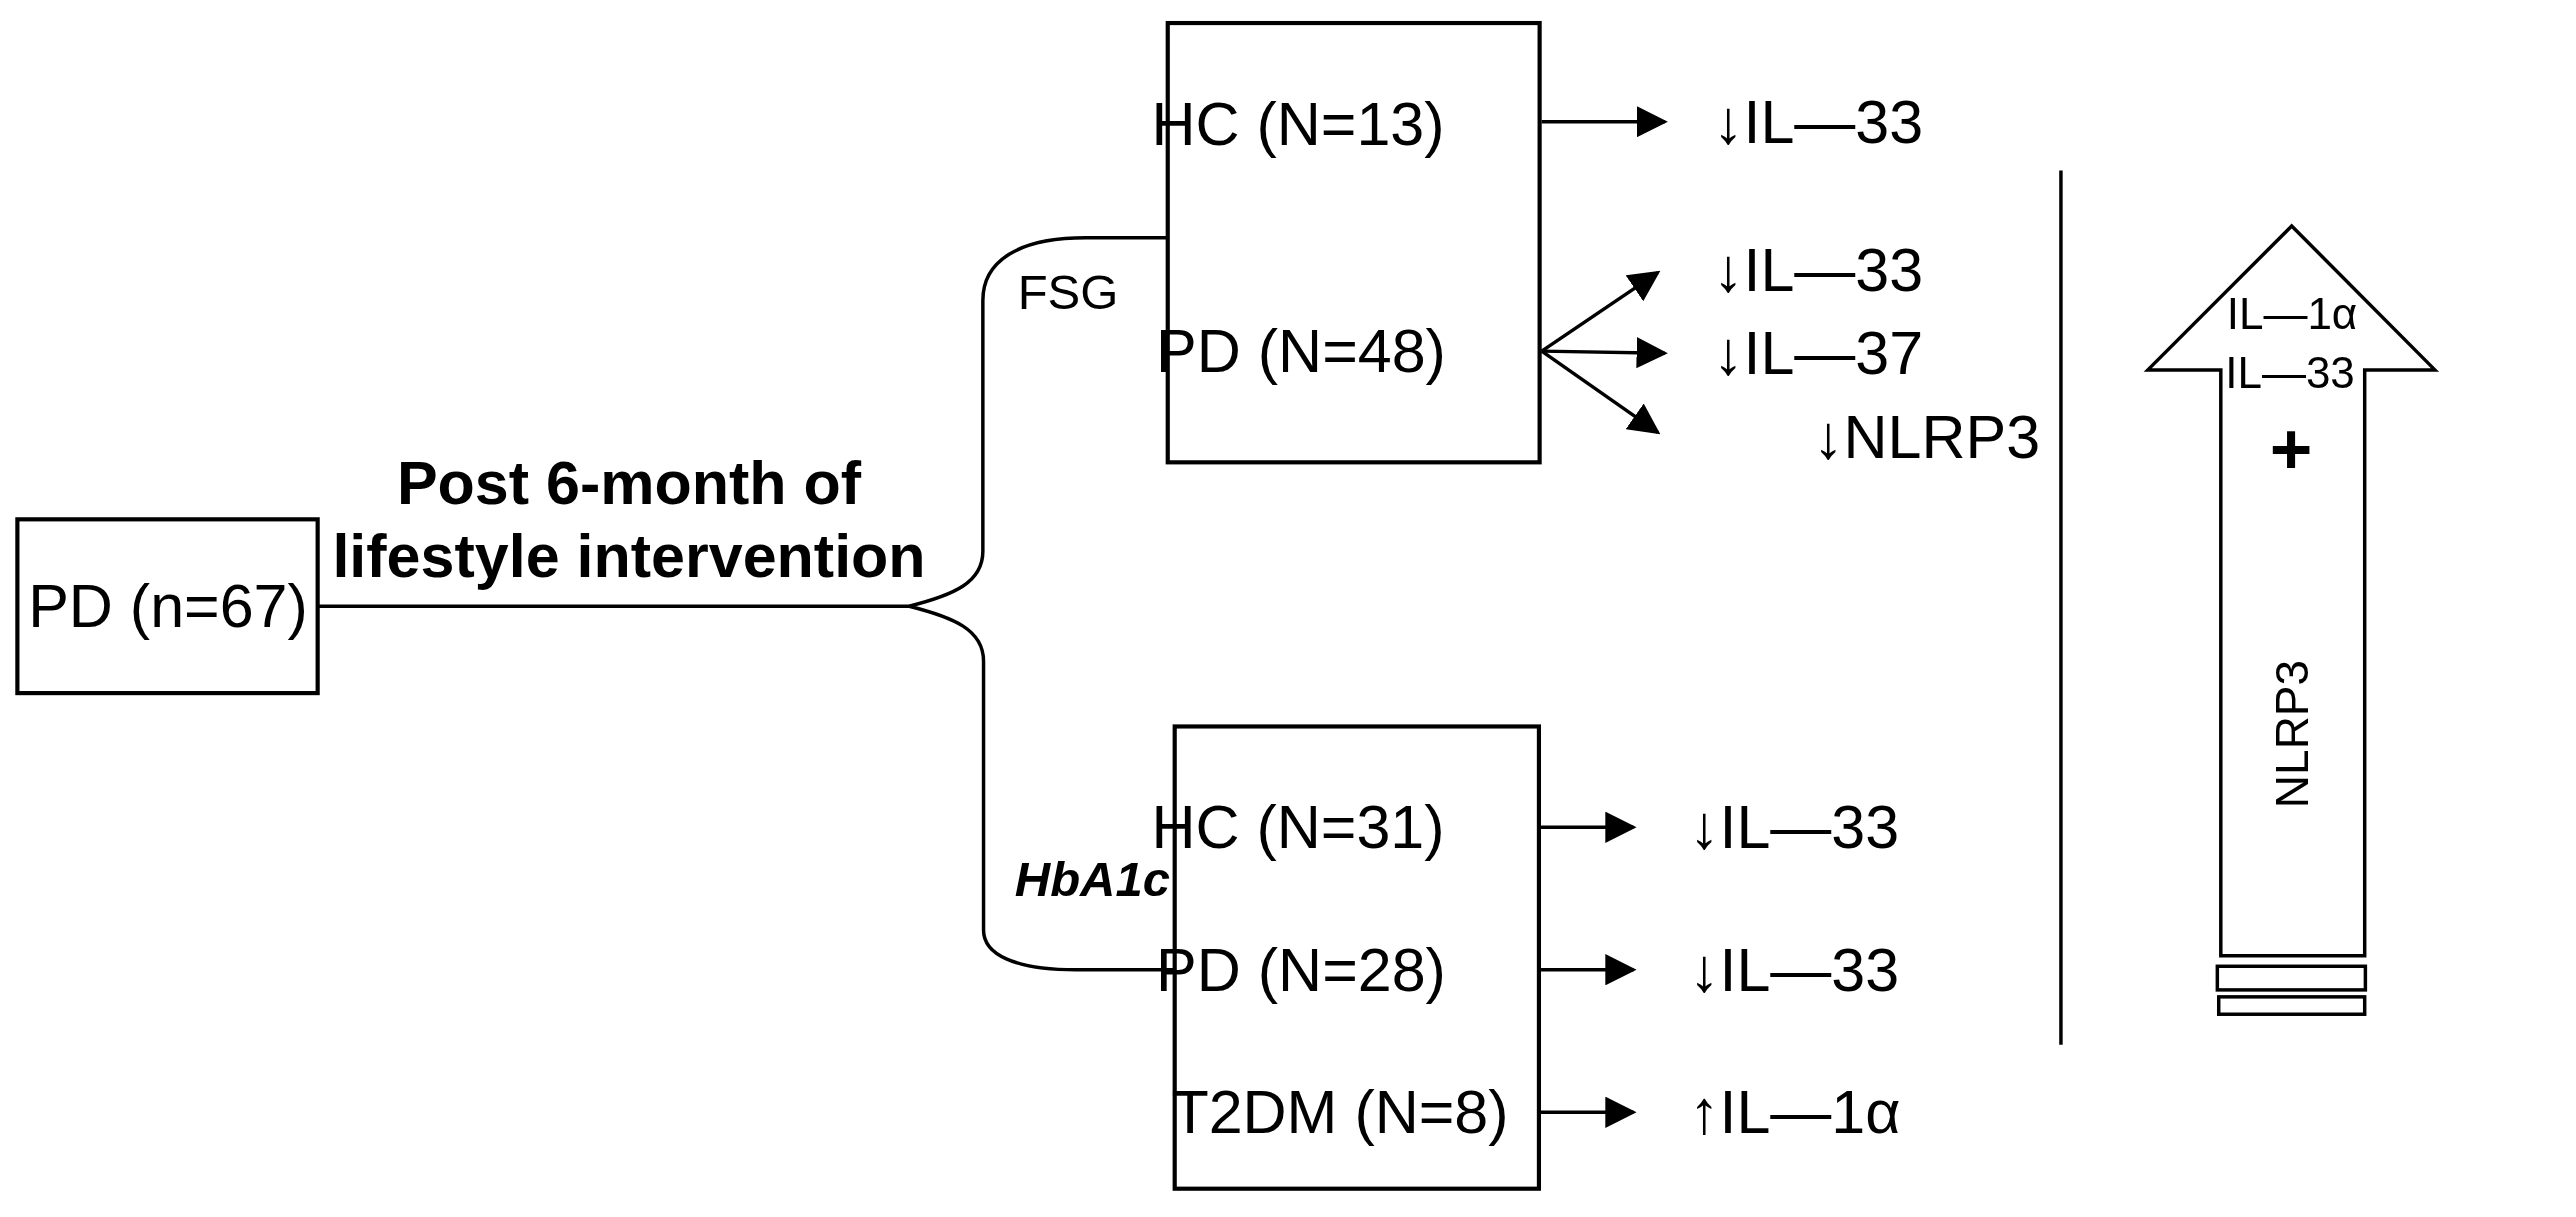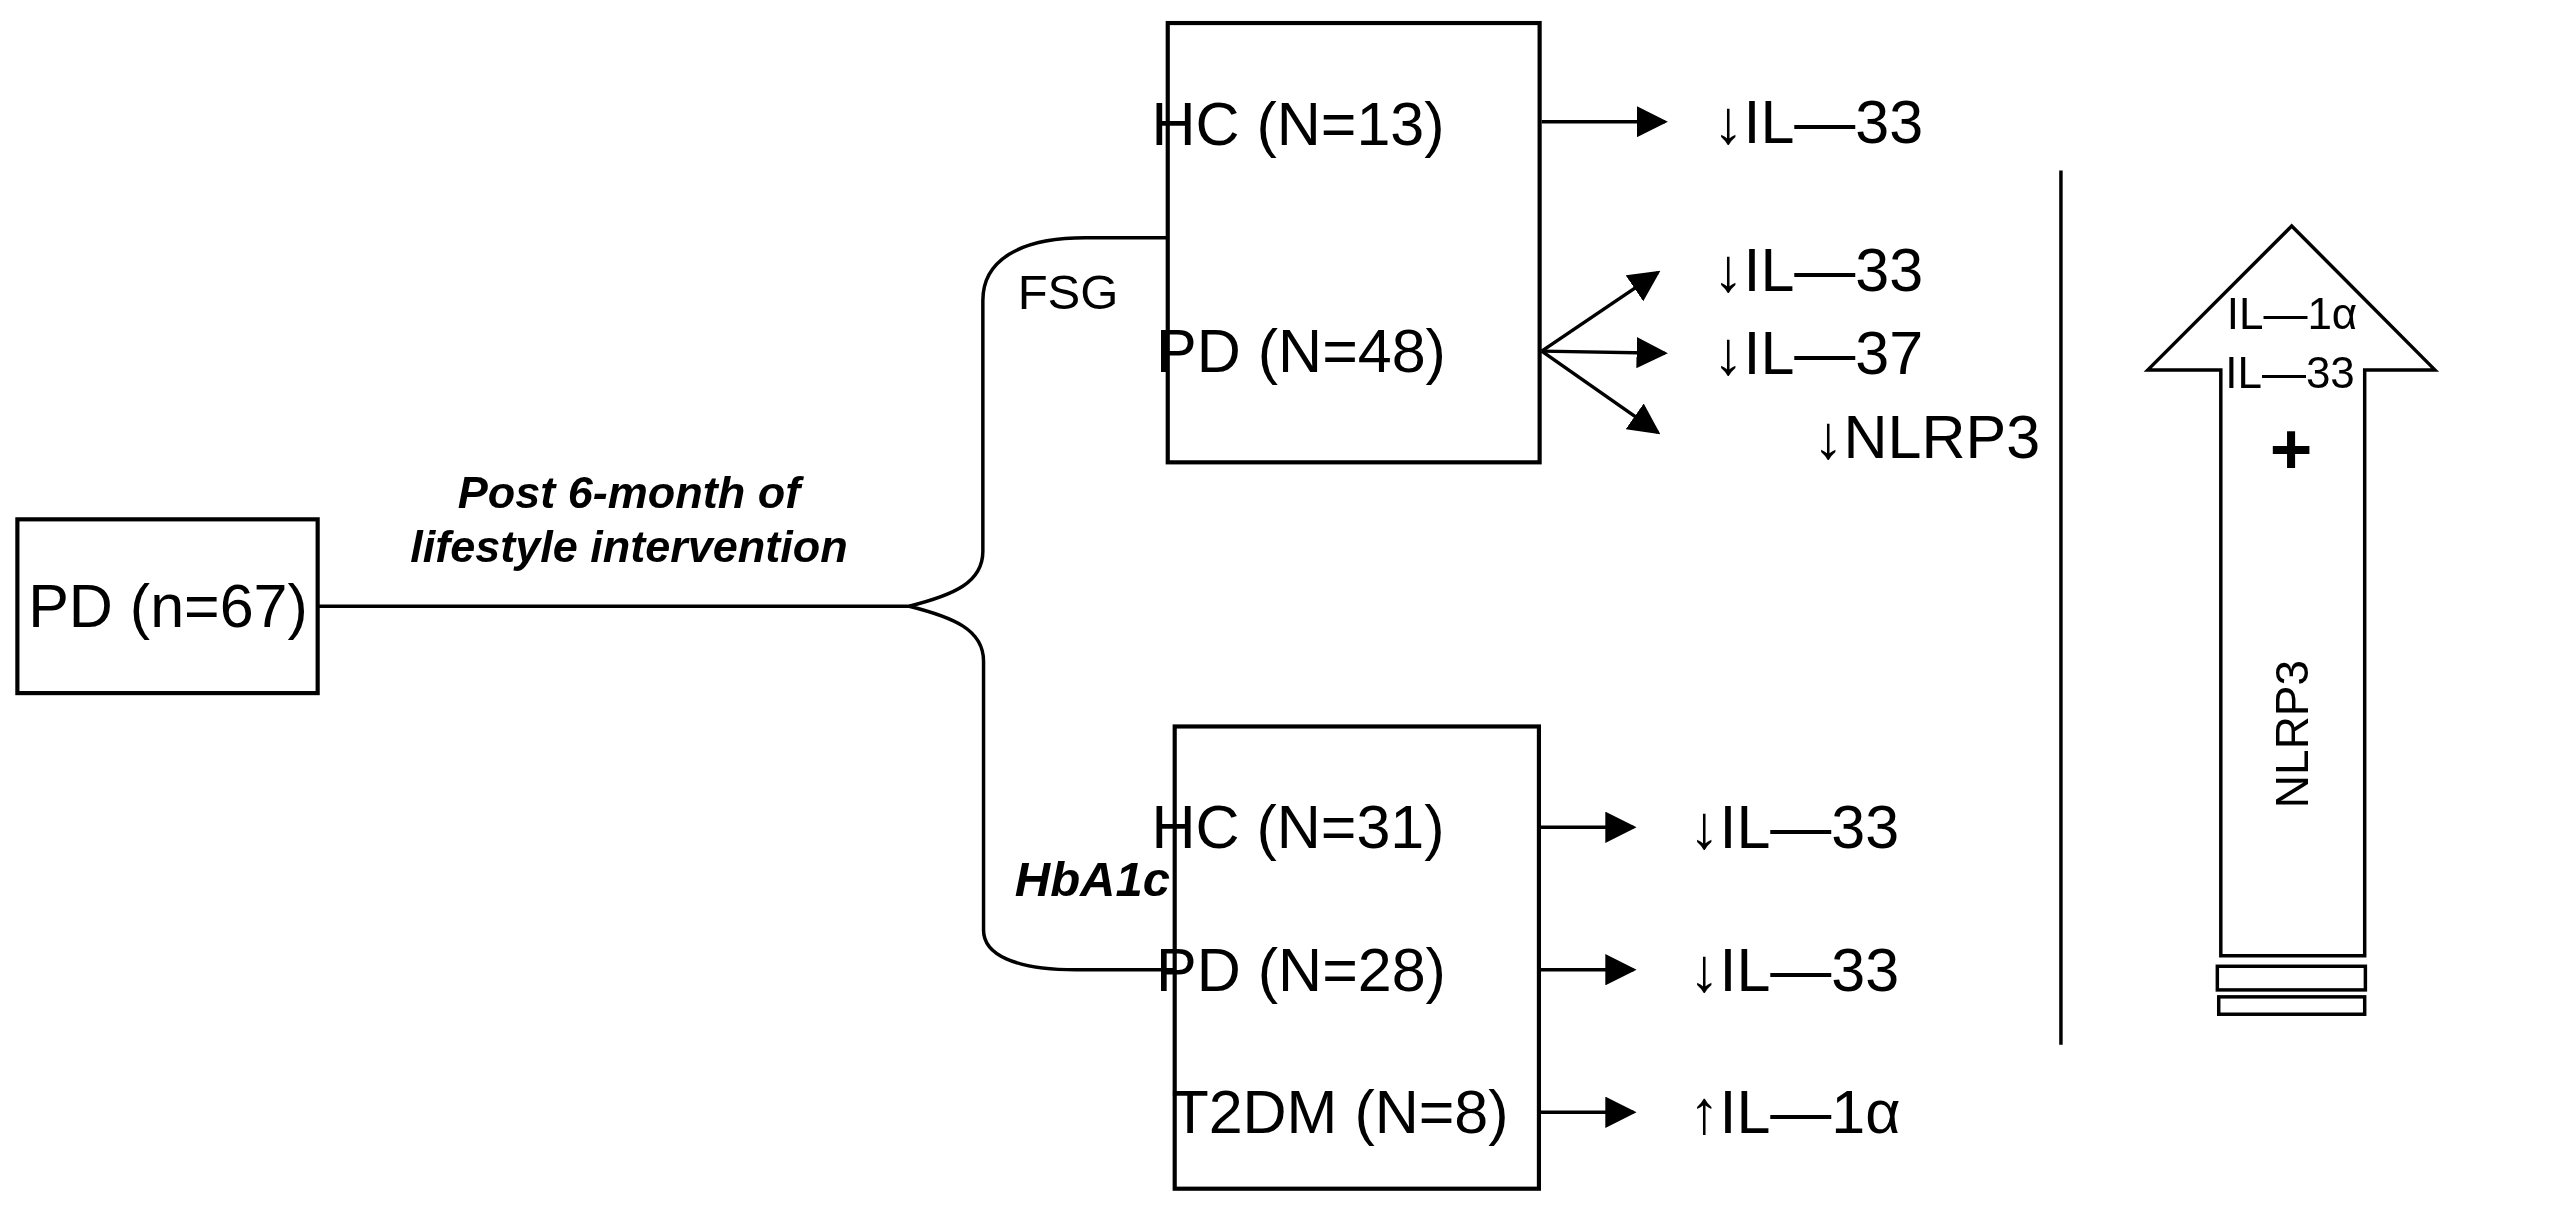--- a/index.html
+++ b/index.html
@@ -15,21 +15,21 @@
   .lbl{
     position:absolute;
     transform:translate(-50%,-50%);
     white-space:nowrap;
     line-height:1;
     color:#000000;
   }
   .lbl-left{transform:translate(0,-50%);}
   .lbl-right{transform:translate(-100%,-50%);}
   .fs-box{font-size:61px;}
-  .fs-caption{font-size:45px;font-style:italic;font-weight:600;}
+  .fs-caption{font-size:61px;font-weight:600;}
   .caption-line{display:block;text-align:center;line-height:1.2;}
   .fs-branch{font-size:49px;}
   .fs-branch-italic{font-size:49px;font-style:italic;font-weight:600;}
   .fs-outcome{font-size:61px;}
   .fs-arrowtext{font-size:44px;}
   .fs-plus{font-size:73px;font-weight:bold;}
   .fs-vert{font-size:46px;}
   .rot-ccw{transform:translate(-50%,-50%) rotate(-90deg);}
 </style>
 </head>

